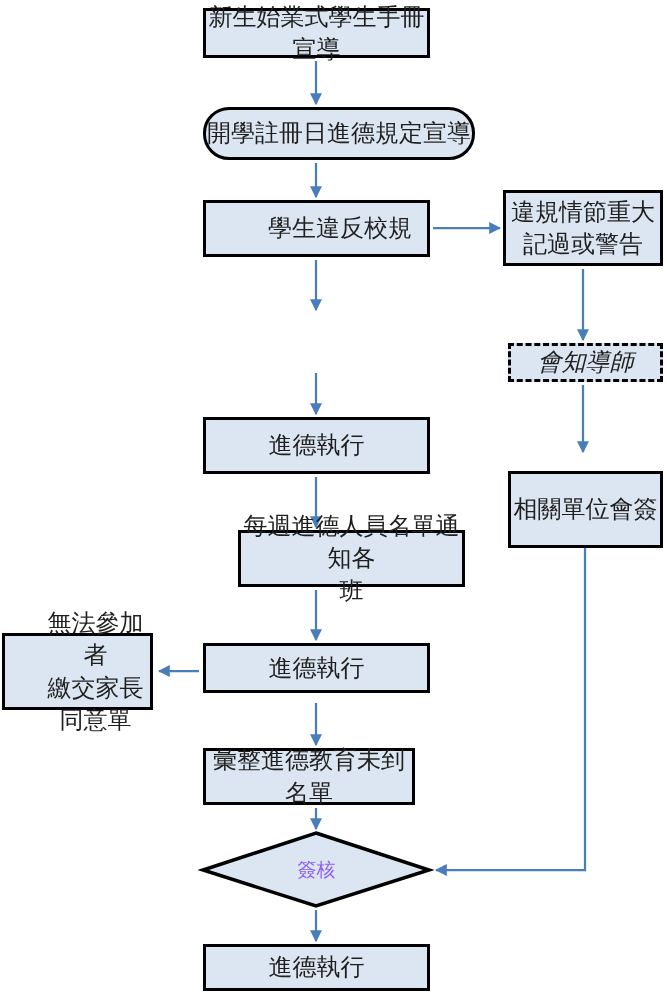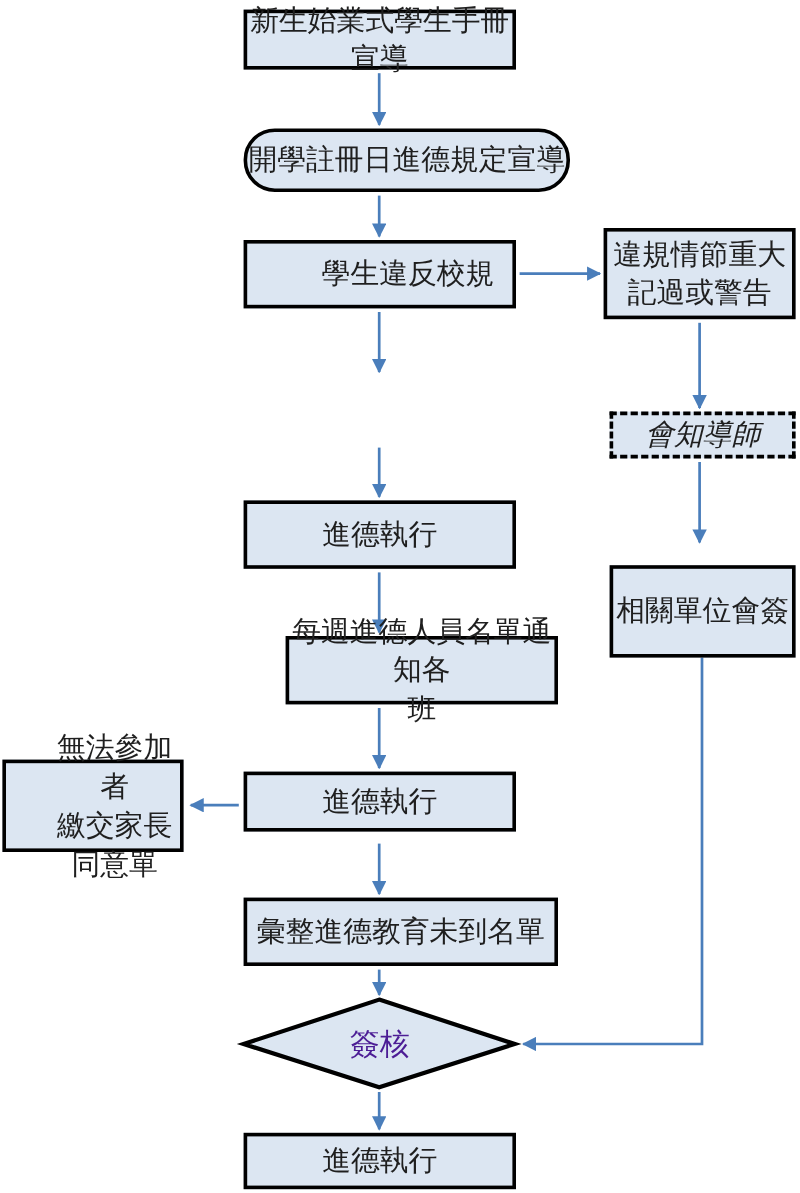--- a/index.html
+++ b/index.html
@@ -32,34 +32,34 @@
     white-space: pre-line;
     z-index: 2;
   }
   .node.dashed { border-style: dashed; }
   .diamond-label {
     position: absolute;
     display: flex;
     align-items: center;
     justify-content: center;
     text-align: center;
-    font-size: 25px;
-    color: #4c1d95;
+    font-size: 19px;
+    color: #8b5cf6;
     z-index: 2;
     background: transparent;
   }
   
   .n1  { left: 203px; top:   8px; width: 227px; height:  50px; }
   .n2  { left: 203px; top: 107px; width: 272px; height:  53px; border-radius: 26px; }
   .n3  { left: 203px; top: 200px; width: 227px; height:  57px; padding-left: 47px; }
   .n4  { left: 203px; top: 313px; width: 227px; height:  57px; }
   .n5  { left: 203px; top: 417px; width: 227px; height:  57px; }
   .n6  { left: 203px; top: 530px; width: 227px; height:  57px; margin-left: 35px; }
   .n7  { left: 203px; top: 643px; width: 227px; height:  50px; }
-  .n8  { left: 203px; top: 748px; width: 262px; height:  57px; }
+  .n8  { left: 203px; top: 748px; width: 212px; height:  57px; }
   .n9  { left: 203px; top: 944px; width: 227px; height:  47px; }
   
   .r1  { left: 503px; top: 190px; width: 160px; height:  76px; }
   .r2  { left: 508px; top: 343px; width: 155px; height:  39px; font-style: italic; }
   .r3  { left: 508px; top: 455px; width: 155px; height:  77px; margin-top: 16px; }
   
   .l1  { left:   2px; top: 633px; width: 151px; height:  77px; padding-left: 36px; }
   
   .d1  { left: 203px; top: 832px; width: 227px; height:  75px; }
 </style>

